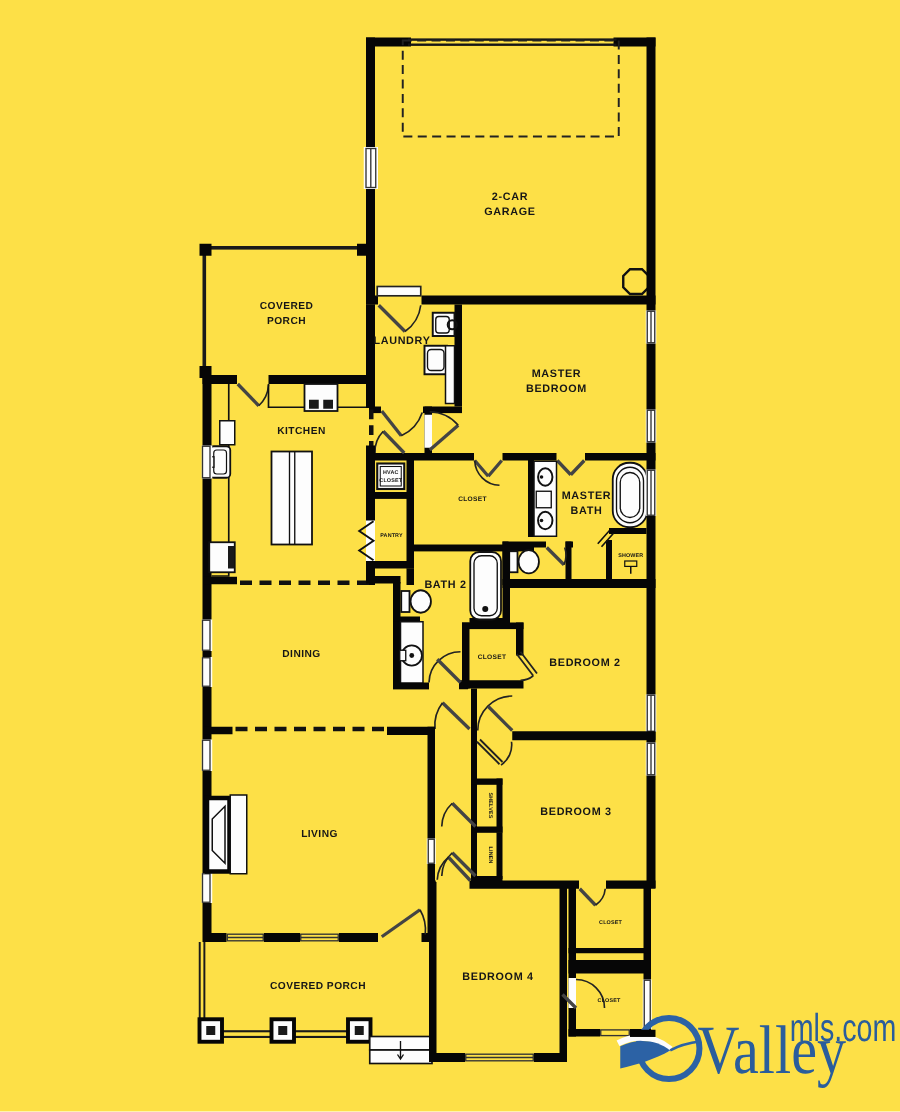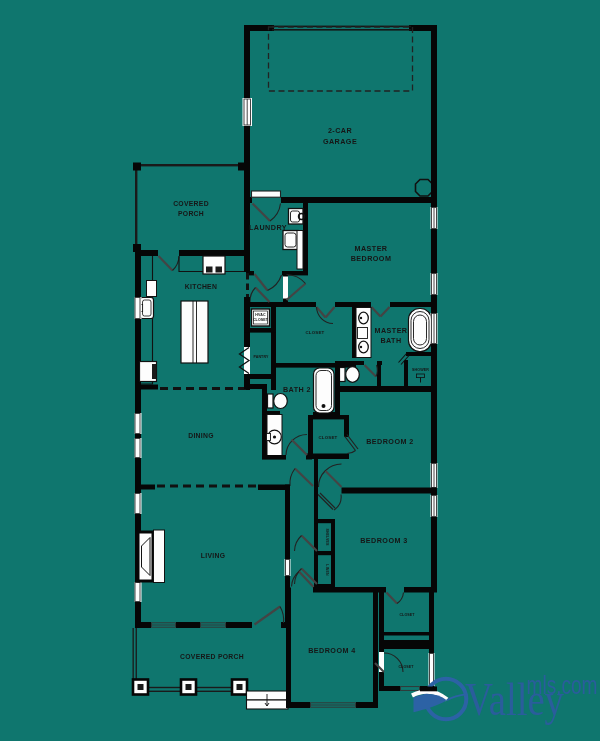--- a/index.html
+++ b/index.html
@@ -1,16 +1,16 @@
 <!DOCTYPE html>
 <html><head>
 <meta charset="utf-8">
 <style>
   html,body{margin:0;padding:0;background:#ffffff;}
-  #page{width:600px;height:741px;position:relative;background:#0f766e;overflow:hidden;}
+  #page{width:600px;height:741px;position:relative;background:#fde047;overflow:hidden;}
   svg text{font-family:"Liberation Sans",sans-serif;font-weight:700;fill:#161616;}
   .lbl{font-size:7.2px;letter-spacing:.45px;text-anchor:middle;}
   .sm{font-size:4.4px;letter-spacing:.2px;text-anchor:middle;}
   .lbl3{font-size:6.8px;letter-spacing:.3px;text-anchor:middle;}
   .xs{font-size:3.6px;letter-spacing:.1px;text-anchor:middle;}
   .w{fill:#060606;}
   .tn{fill:none;stroke:#111;stroke-width:1.1;}
   .arc{fill:none;stroke:#222;stroke-width:1.1;}
   .leaf{fill:none;stroke:#444;stroke-width:2.2;}
   .win{fill:#fdfdfd;}

